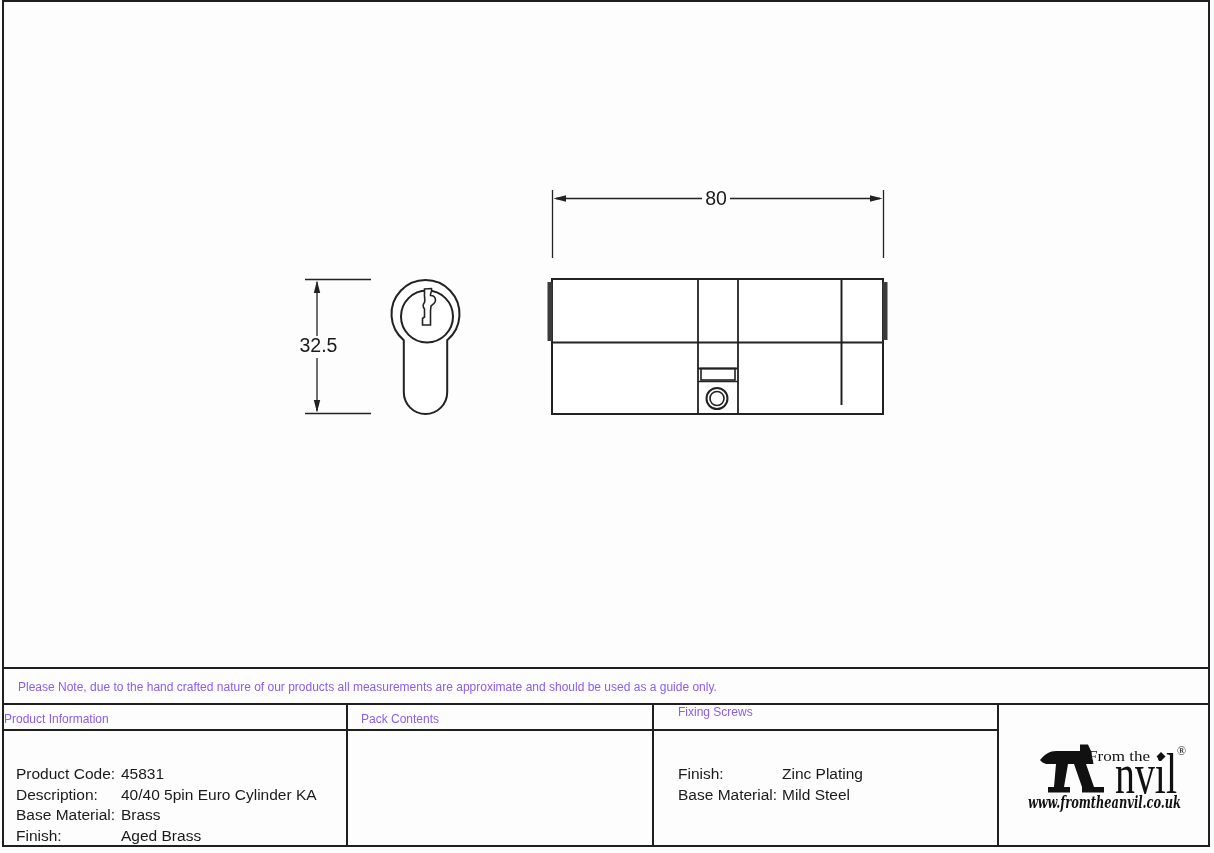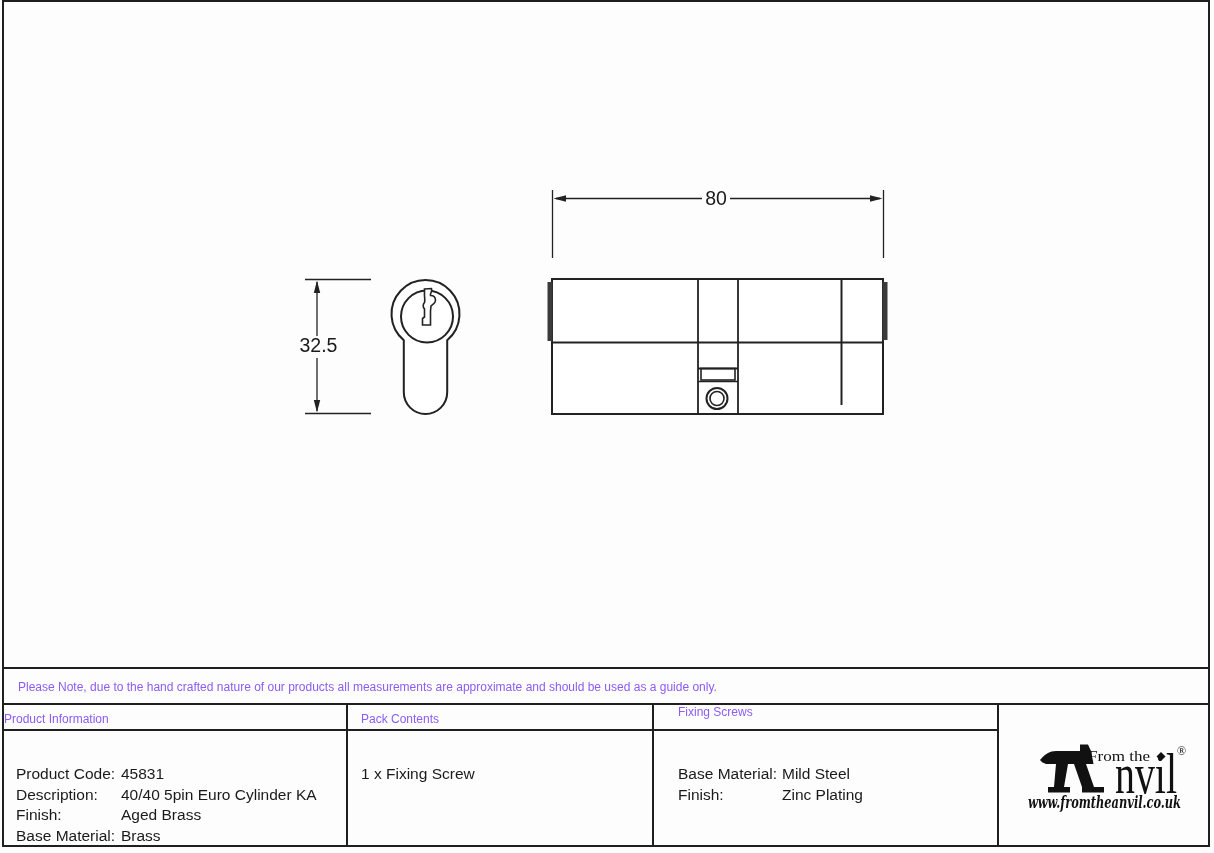--- a/index.html
+++ b/index.html
@@ -118,37 +118,36 @@
   <div class="abs txt hdr-fs">Fixing Screws</div>
 
   <div class="abs col-body col-pi">
     <div class="trow">
       <span class="lbl">Product Code:</span><span>45831</span>
     </div>
     <div class="trow">
       <span class="lbl">Description:</span><span>40/40 5pin Euro Cylinder KA</span>
     </div>
     <div class="trow">
-      <span class="lbl">Finish:</span><span>Aged Brass</span>
+      <span class="lbl">Base Material:</span><span>Brass</span>
     </div>
     <div class="trow">
-      <span class="lbl">Base Material:</span><span>Brass</span>
+      <span class="lbl">Finish:</span><span>Aged Brass</span>
     </div>
   </div>
 
   <div class="abs col-body col-pc">
-    <div class="trow">1 x Fixing Screw</div>
   </div>
 
   <div class="abs col-body col-fs">
     <div class="trow">
-      <span class="lbl">Base Material:</span><span>Mild Steel</span>
+      <span class="lbl">Finish:</span><span>Zinc Plating</span>
     </div>
     <div class="trow">
-      <span class="lbl">Finish:</span><span>Zinc Plating</span>
+      <span class="lbl">Base Material:</span><span>Mild Steel</span>
     </div>
   </div>
 
   <svg class="abs logo-svg" width="212" height="140" viewBox="0 0 212 140">
 
     <g fill="#111">
       <path d="M 42 55 C 47 49 52 46 58 46 L 82 46 L 82 39.5 L 90 39.5 L 93 46 L 95.5 59 L 48 59 C 45 58 43 56.5 42 55 Z"></path>
       <polygon points="58,59 70,59 66,82 56,82"></polygon>
       <rect x="50" y="82" width="22" height="5.5"></rect>
       <polygon points="76,59 88,59 96,82 84,82"></polygon>

